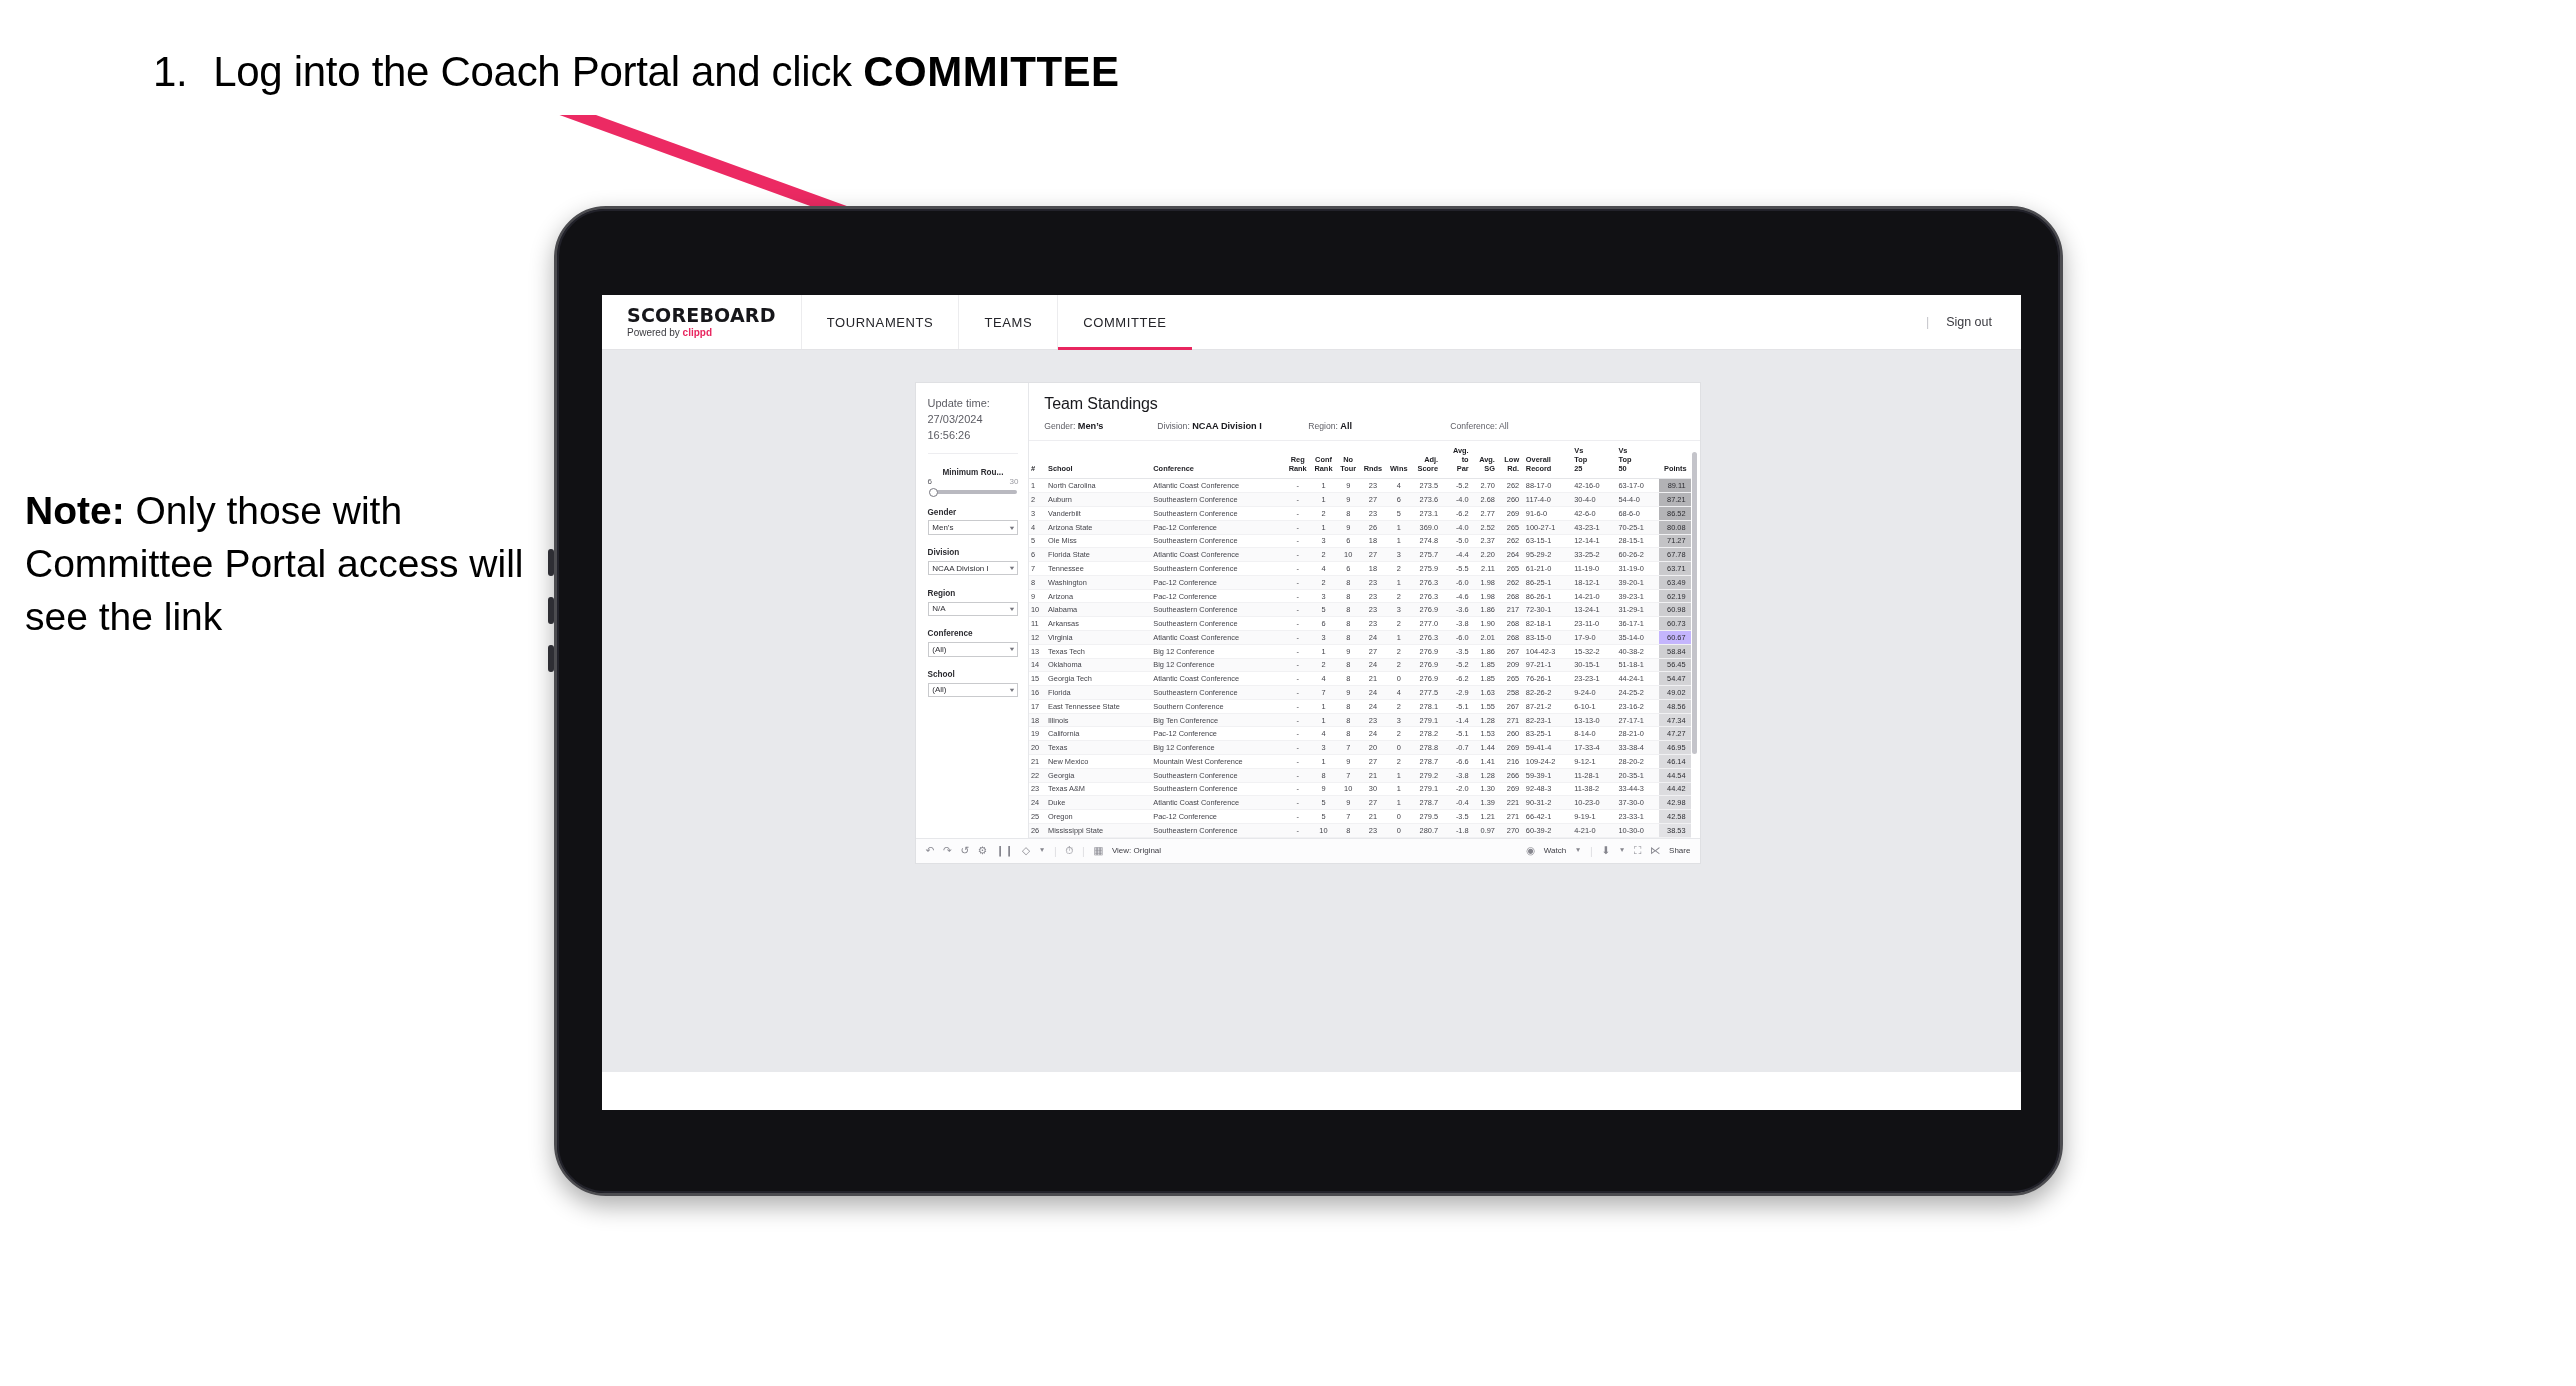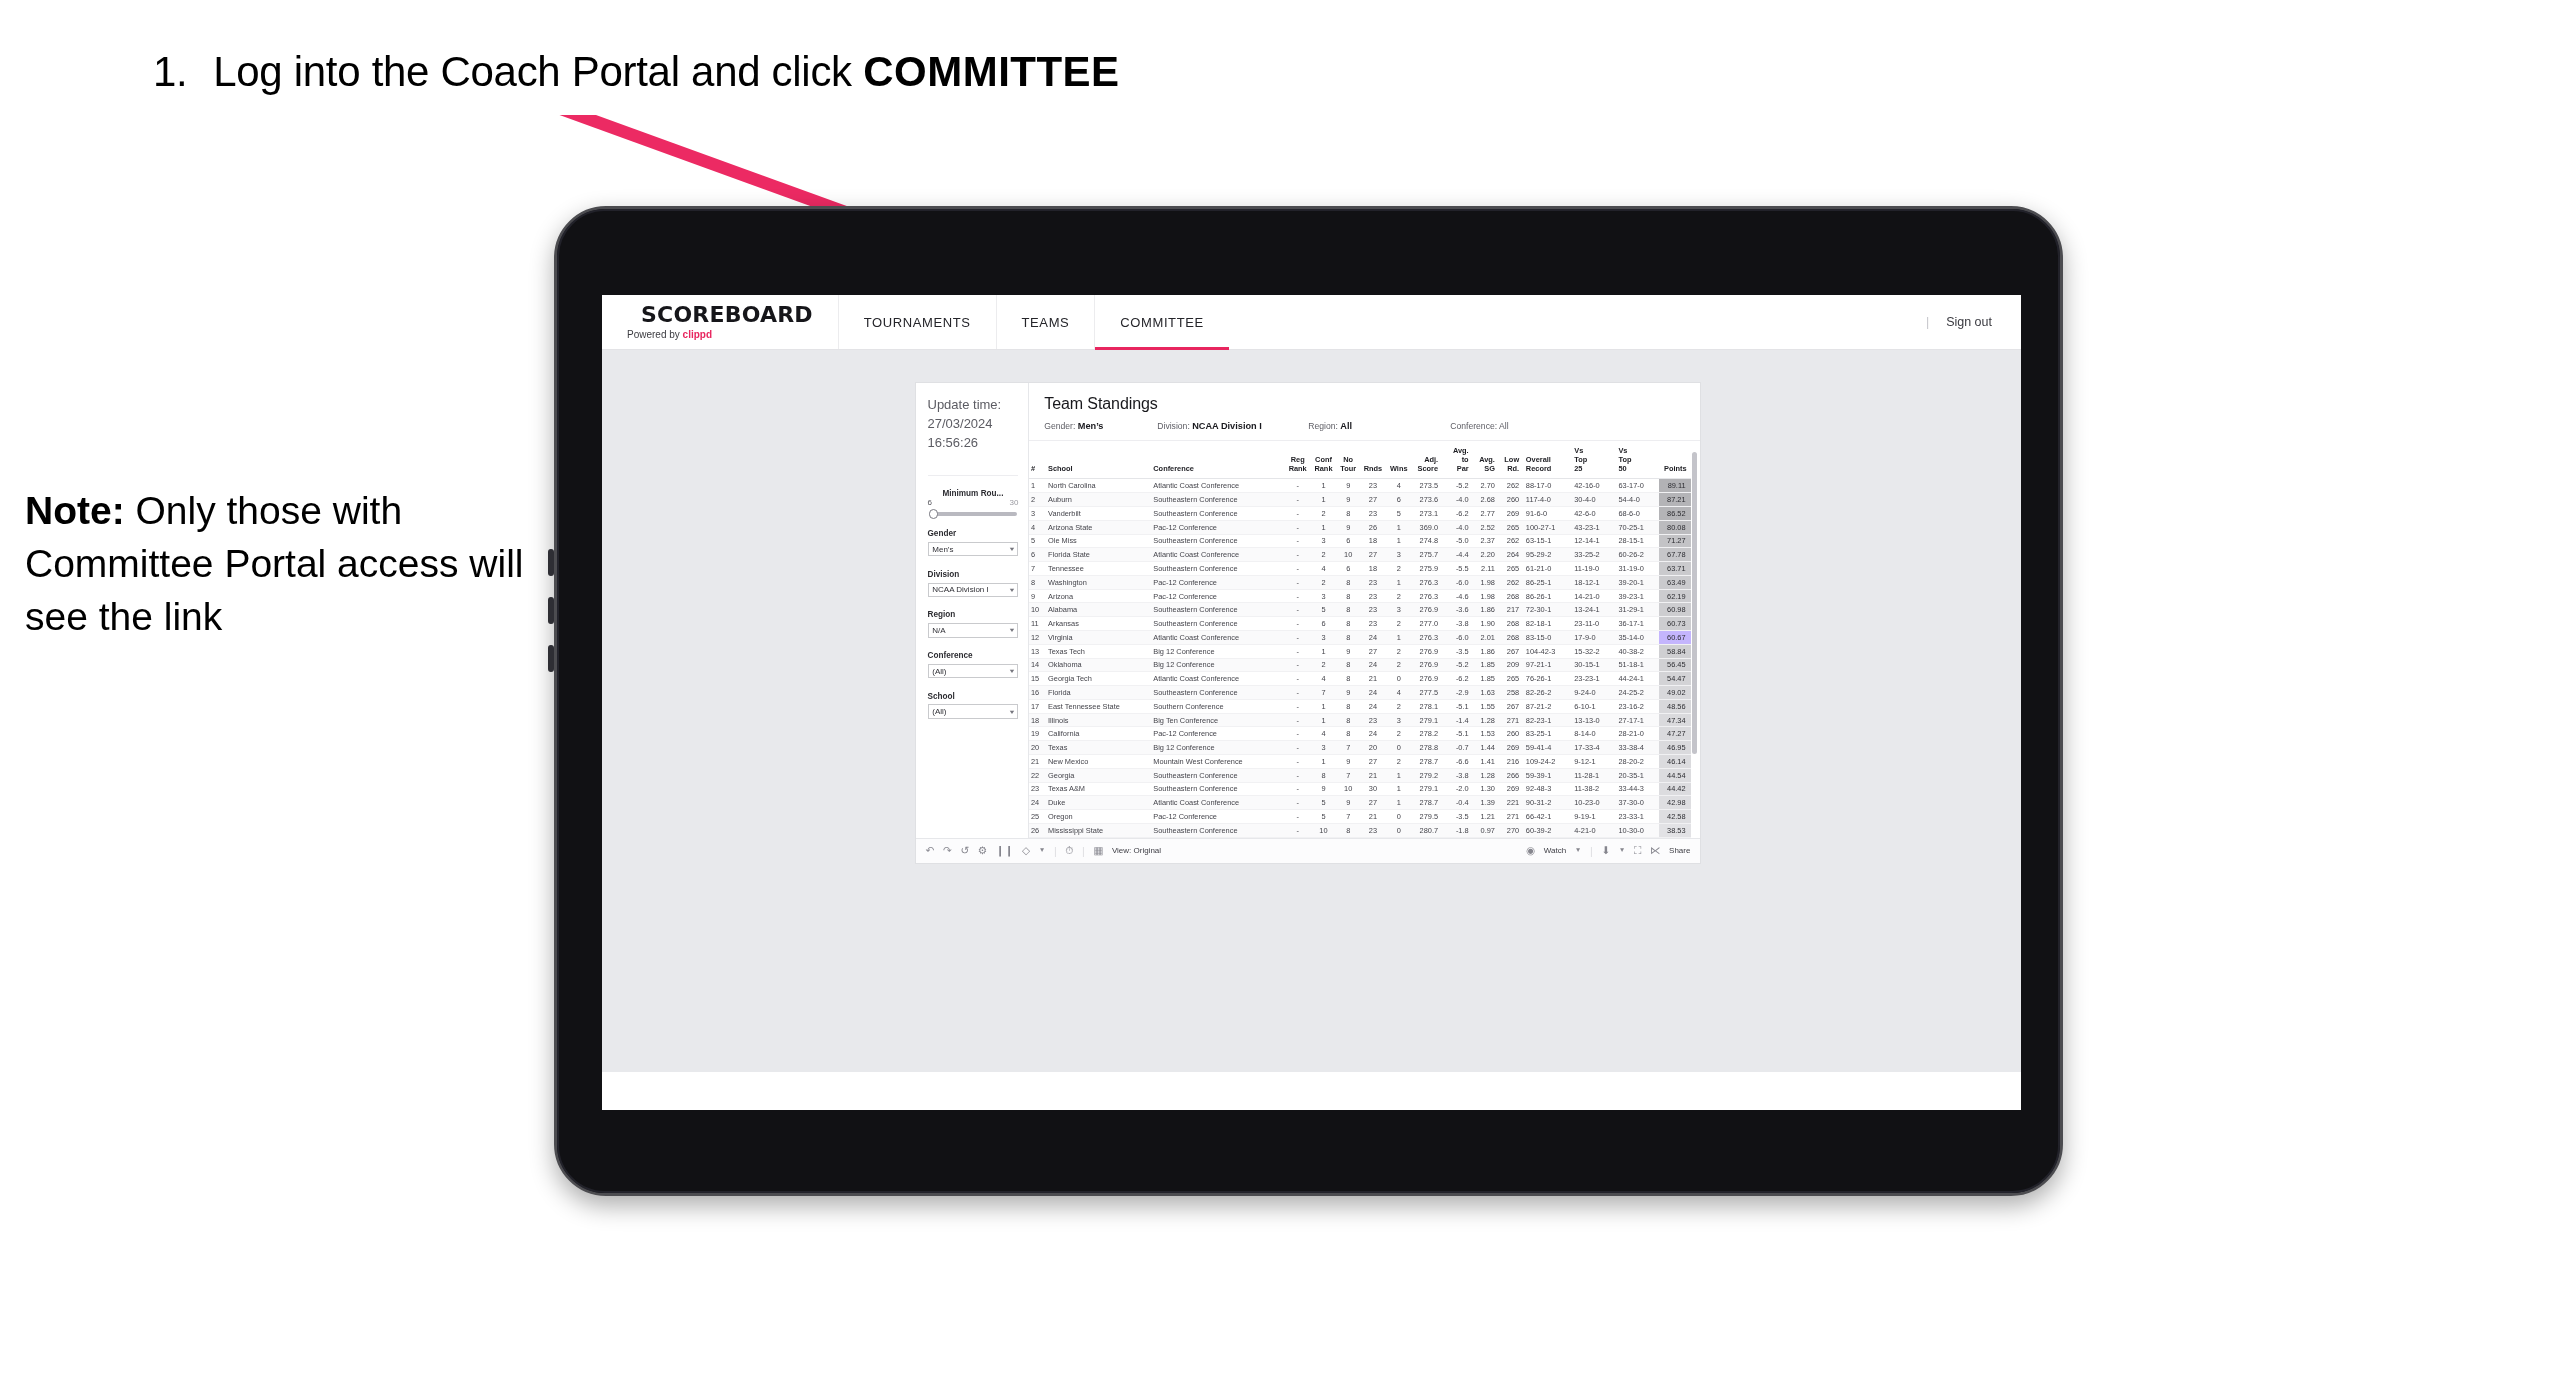--- a/index.html
+++ b/index.html
@@ -74,25 +74,24 @@
     position: relative;
   }
   #brand {
     display: flex; flex-direction: column; justify-content: center;
     padding: 0 25px 0 25px;
     min-width: 171px;
   }
   #brand-title {
     font-family: "DejaVu Sans", sans-serif;
     font-weight: bold;
-    font-size: 22px;
+    font-size: 19px;
     letter-spacing: 0.2px;
     color: #16161a;
     line-height: 1;
-    margin-left: 14px;
   }
   #brand-sub {
     font-size: 10px; color: #3c3c41; margin-top: 2.9px;
   }
   #brand-sub .clippd { color: #e8265f; font-weight: bold; }
 
   .topnav-item {
     display: flex; align-items: center;
     padding: 12px 25px;
     font-size: 13px;
@@ -155,22 +154,22 @@
   }
   #viz-body { display: flex; }
 
   #filter-pane {
     width: 113px;
     border-right: 1px solid #e6e7ea;
     padding: 13.4px 9.6px 9.6px 11.5px;
     flex: none;
   }
   #update-time {
-    font-size: 13px; color: #5c5c63; line-height: 1.45;
-    padding-bottom: 22px;
+    font-size: 11px; color: #5c5c63; line-height: 1.45;
+    padding-bottom: 9px;
     border-bottom: 1px solid #ededf0;
   }
   .filter-block { margin-top: 13.4px; }
   .filter-label {
     font-size: 8.2px; font-weight: bold; color: #2c2c31;
     margin-bottom: 3.8px;
   }
   .slider-label-row {
     display: flex; justify-content: space-between;
     font-size: 8px; color: #55555c; margin-bottom: 1.9px;

